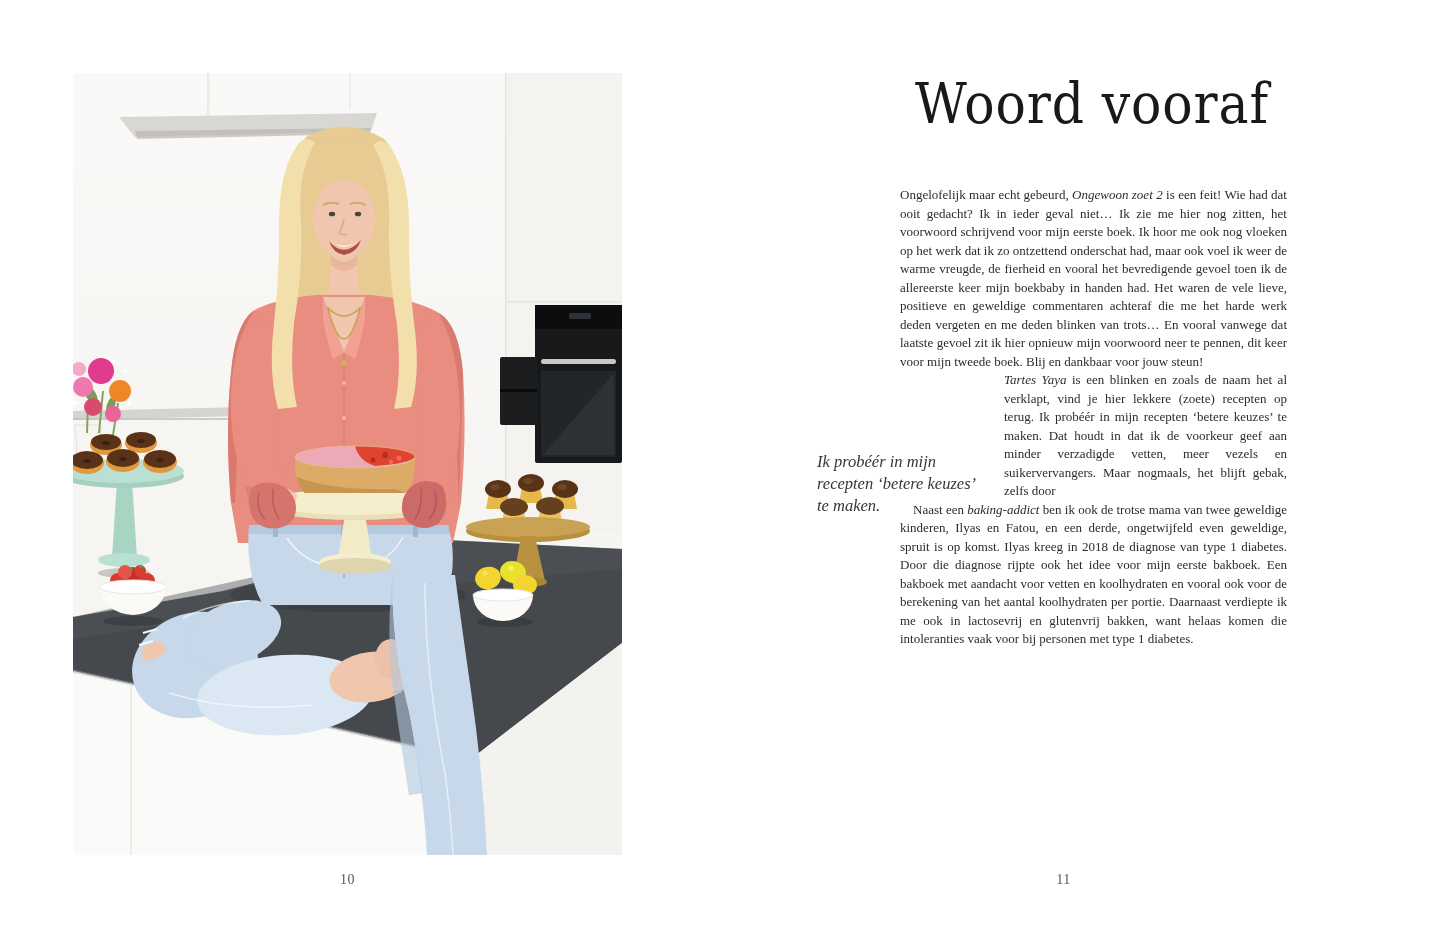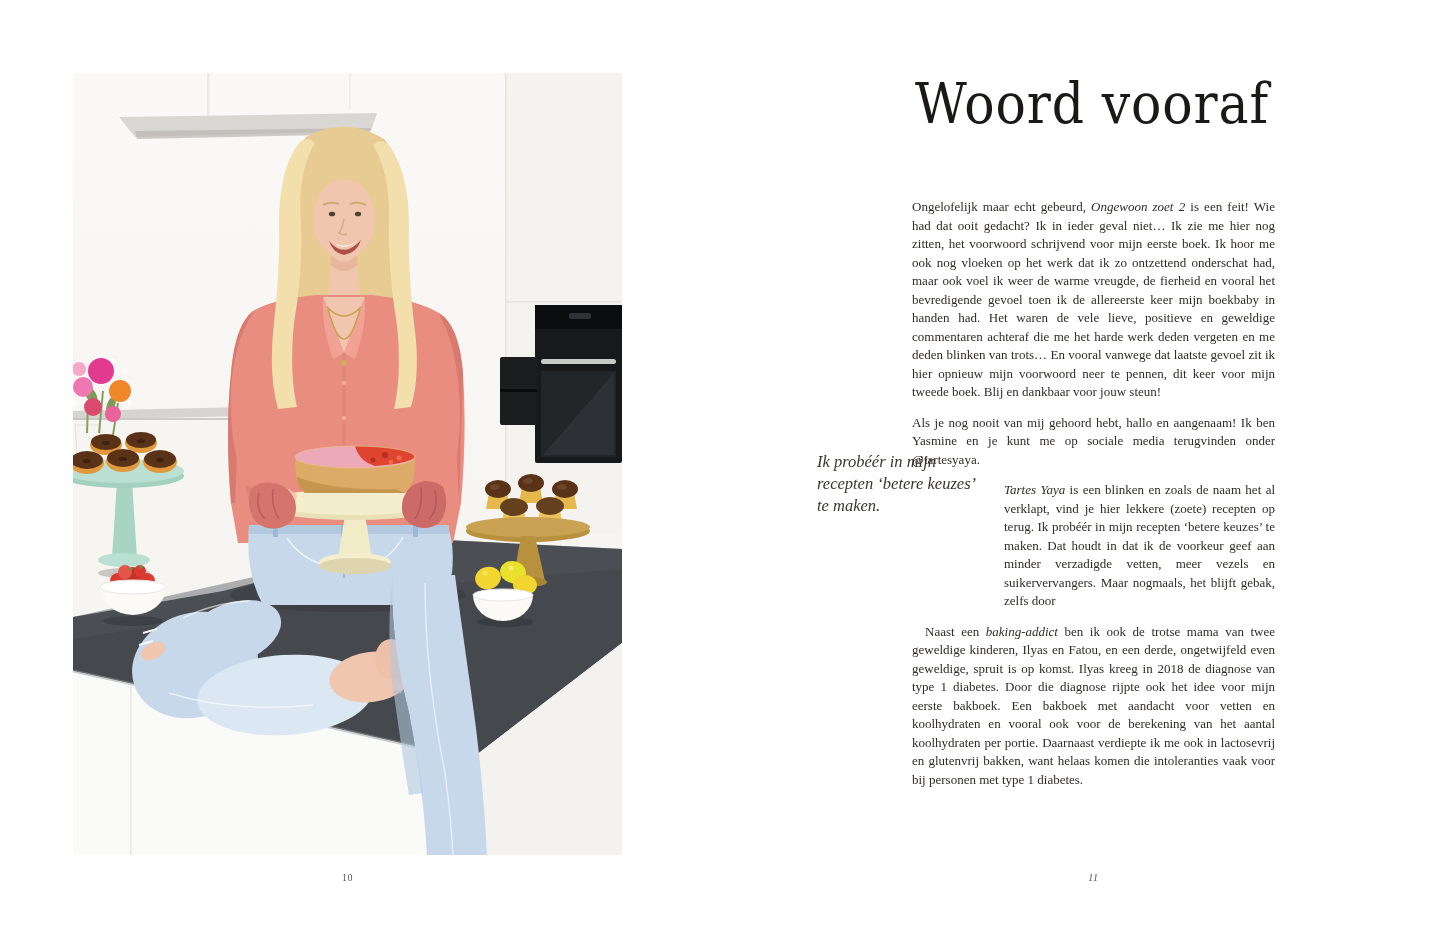--- a/index.html
+++ b/index.html
@@ -9,38 +9,38 @@
     -webkit-font-smoothing:antialiased;
   }
   .spread{position:absolute;inset:0;background:#fff;}
   
   .photo{
     position:absolute;left:73px;top:73px;width:549px;height:782px;margin:0;
     overflow:hidden;background:var(--wall,#f8f7f5);
   }
   .photo svg{display:block;width:100%;height:100%;}
   .folio{
-    position:absolute;top:872px;font-size:10px;letter-spacing:.5px;
+    position:absolute;top:872px;font-size:14px;letter-spacing:.5px;
     color:#575757;text-align:center;font-family:"Liberation Serif",serif;
   }
   .folio.left{left:73px;width:549px;}
-  .folio.right{left:900px;width:387px;font-style:italic;}
+  .folio.right{left:870px;width:387px;}
   
   .chapter-title{
     position:absolute;left:880px;top:72px;width:424px;margin:0;
     text-align:center;font-family:"DejaVu Serif",serif;font-weight:400;
     font-size:56px;line-height:1.15;color:#1b1917;letter-spacing:1px;
     transform:scaleX(.9);transform-origin:50% 0;white-space:nowrap;
   }
   .bodytext{
     position:absolute;left:900px;top:186px;width:387px;
     font-size:13px;line-height:18.5px;text-align:justify;color:#2f2b28;
     text-justify:inter-word;
   }
-  .para{margin:12px;}
+  .para{margin:0;}
   .para.gap{margin-top:8px;}
   .para.indented{margin-left:104px;}
   .para.firstline-indent{text-indent:13px;}
   .it{font-style:italic;}
   .pullquote{
     position:absolute;left:817px;top:451px;width:172px;
     font-style:italic;font-size:16.5px;line-height:22px;color:#3a3631;
     font-family:"Liberation Serif",serif;
   }
 </style>
@@ -326,21 +326,20 @@
     <div class="folio left">10</div>
   </section>
 
   <section>
     <h1 class="chapter-title">Woord vooraf</h1>
 
     <aside class="pullquote">Ik probéér in mijn recepten ‘betere keuzes’ te maken.</aside>
 
     <div class="bodytext">
       <p class="para"><span>Ongelofelijk maar echt gebeurd, </span><span class="it">Ongewoon zoet 2</span><span> is een feit! Wie had dat ooit gedacht? Ik in ieder geval niet… Ik zie me hier nog zitten, het voorwoord schrijvend voor mijn eerste boek. Ik hoor me ook nog vloeken op het werk dat ik zo ontzettend onderschat had, maar ook voel ik weer de warme vreugde, de fierheid en vooral het bevredigende gevoel toen ik de allereerste keer mijn boekbaby in handen had. Het waren de vele lieve, positieve en geweldige commentaren achteraf die me het harde werk deden vergeten en me deden blinken van trots… En vooral vanwege dat laatste gevoel zit ik hier opnieuw mijn voorwoord neer te pennen, dit keer voor mijn tweede boek. Blij en dankbaar voor jouw steun!</span></p>
-      <p class="para gap"><span>Als je nog nooit van mij gehoord hebt, hallo en aangenaam! Ik ben Yasmine en je kunt me op sociale media terugvinden onder @tartesyaya.</span></p>
       <p class="para indented"><span class="it">Tartes Yaya</span><span> is een blinken en zoals de naam het al verklapt, vind je hier lekkere (zoete) recepten op terug. Ik probéér in mijn recepten ‘betere keuzes’ te maken. Dat houdt in dat ik de voorkeur geef aan minder verzadigde vetten, meer vezels en suikervervangers. Maar nogmaals, het blijft gebak, zelfs door</span></p>
       <p class="para firstline-indent"><span>Naast een </span><span class="it">baking-addict</span><span> ben ik ook de trotse mama van twee geweldige kinderen, Ilyas en Fatou, en een derde, ongetwijfeld even geweldige, spruit is op komst. Ilyas kreeg in 2018 de diagnose van type 1 diabetes. Door die diagnose rijpte ook het idee voor mijn eerste bakboek. Een bakboek met aandacht voor vetten en koolhydraten en vooral ook voor de berekening van het aantal koolhydraten per portie. Daarnaast verdiepte ik me ook in lactosevrij en glutenvrij bakken, want helaas komen die intoleranties vaak voor bij personen met type 1 diabetes.</span></p>
     </div>
 
     <div class="folio right">11</div>
   </section>
 
 </div>
 
 </body></html>

